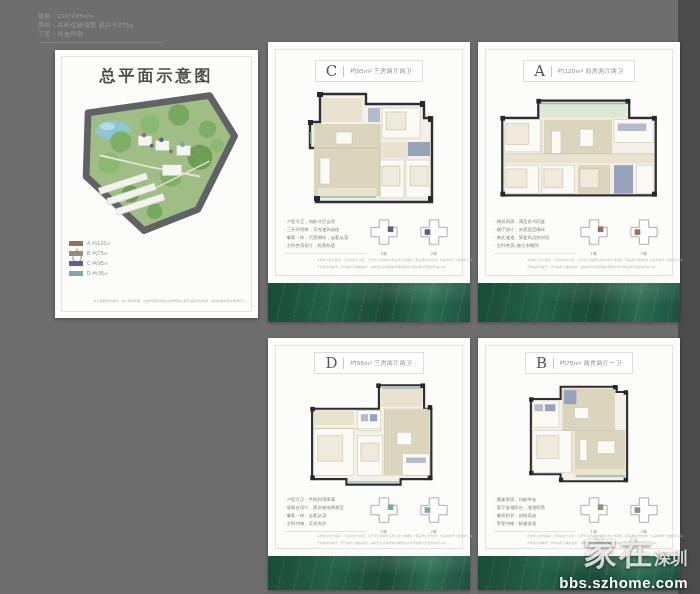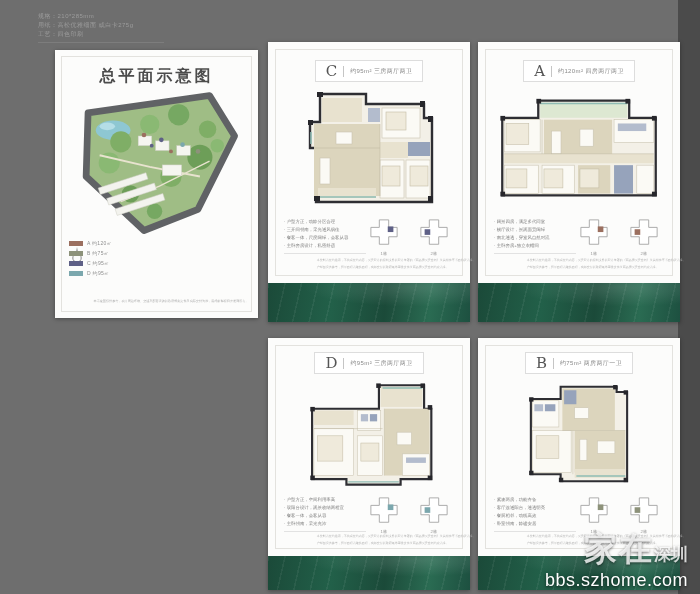--- a/index.html
+++ b/index.html
@@ -78,21 +78,21 @@
   .fp-line{stroke:#bcb59d;stroke-width:.5;fill:none;}
 
   
   .kp-shape{fill:#ffffff;stroke:#a8a8a8;stroke-width:1;}
 
   
   .watermark{position:absolute;right:12px;bottom:3px;text-align:right;pointer-events:none;margin-top:12px;}
   .wm-line1{color:rgba(255,255,255,.80);text-shadow:0 1px 3px rgba(0,0,0,.55);line-height:30px;}
   .wm-big{font-size:33px;font-family:"DejaVu Serif",serif;font-weight:bold;letter-spacing:2px;}
   .wm-small{font-size:17px;font-family:"DejaVu Serif",serif;font-weight:bold;}
-  .wm-url{color:#ffffff;font-size:18px;font-weight:normal;letter-spacing:.5px;text-shadow:0 1px 3px rgba(0,0,0,.7);}
+  .wm-url{color:#ffffff;font-size:15px;font-weight:bold;letter-spacing:.5px;text-shadow:0 1px 3px rgba(0,0,0,.7);}
 </style>
 </head>
 <body>
 
 <div class="right-strip"></div>
 
 <div class="print-specs">
   <div>规格：210*285mm</div>
   <div>用纸：高松优雅细面 或白卡275g</div>
   <div>工艺：四色印刷</div>

